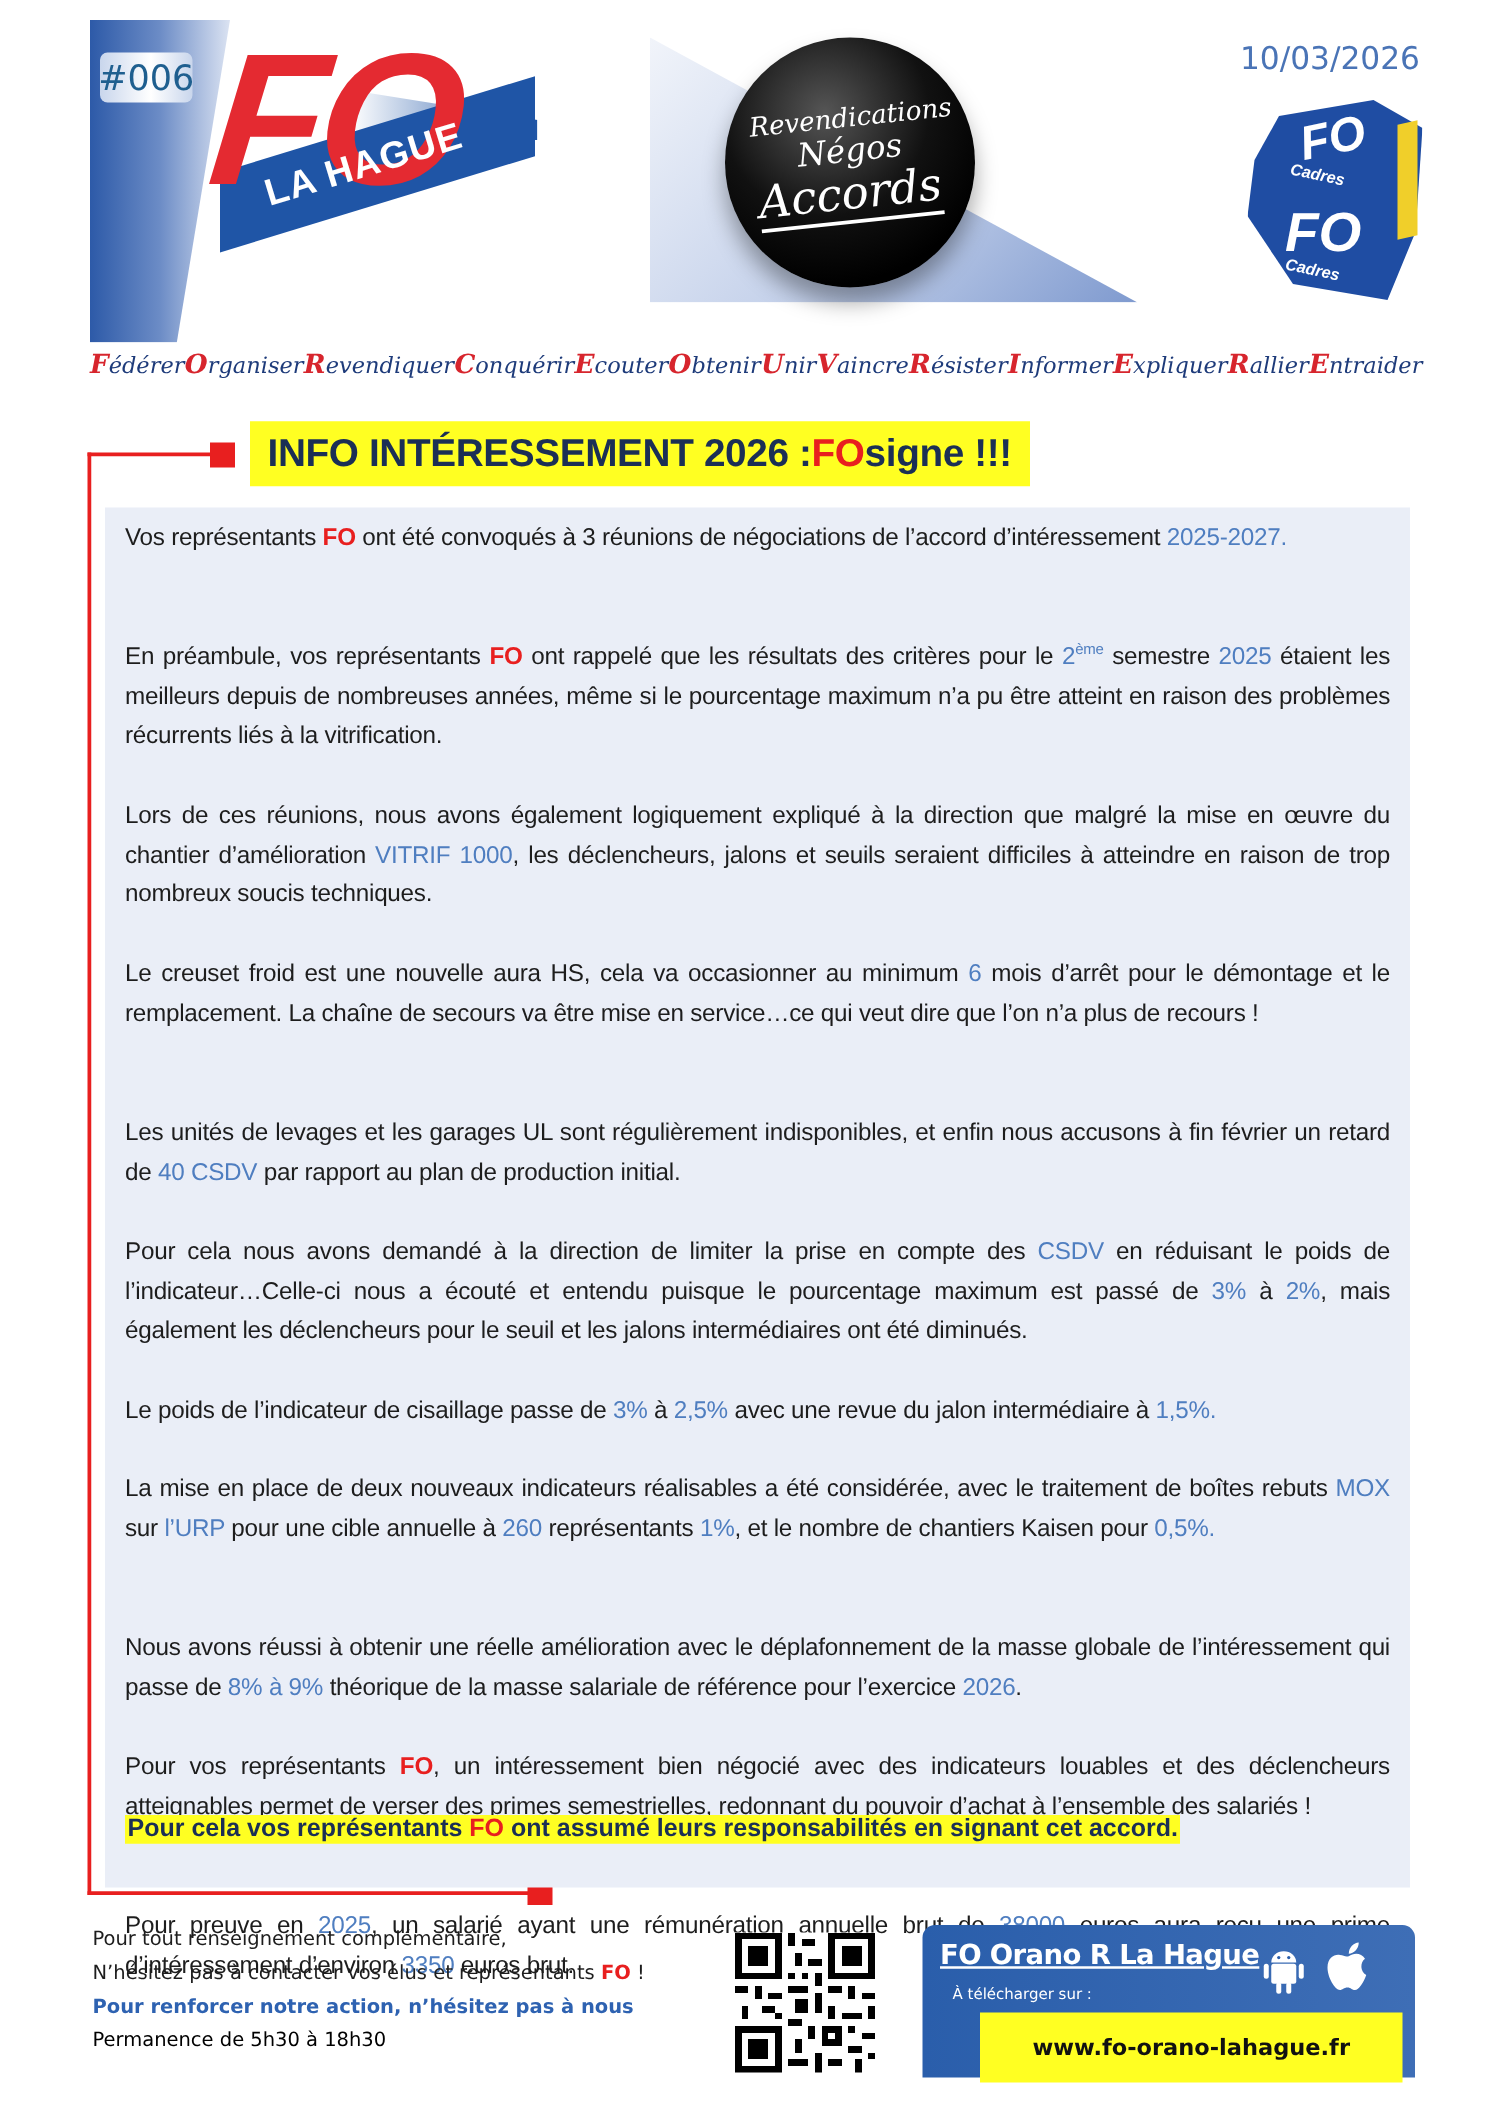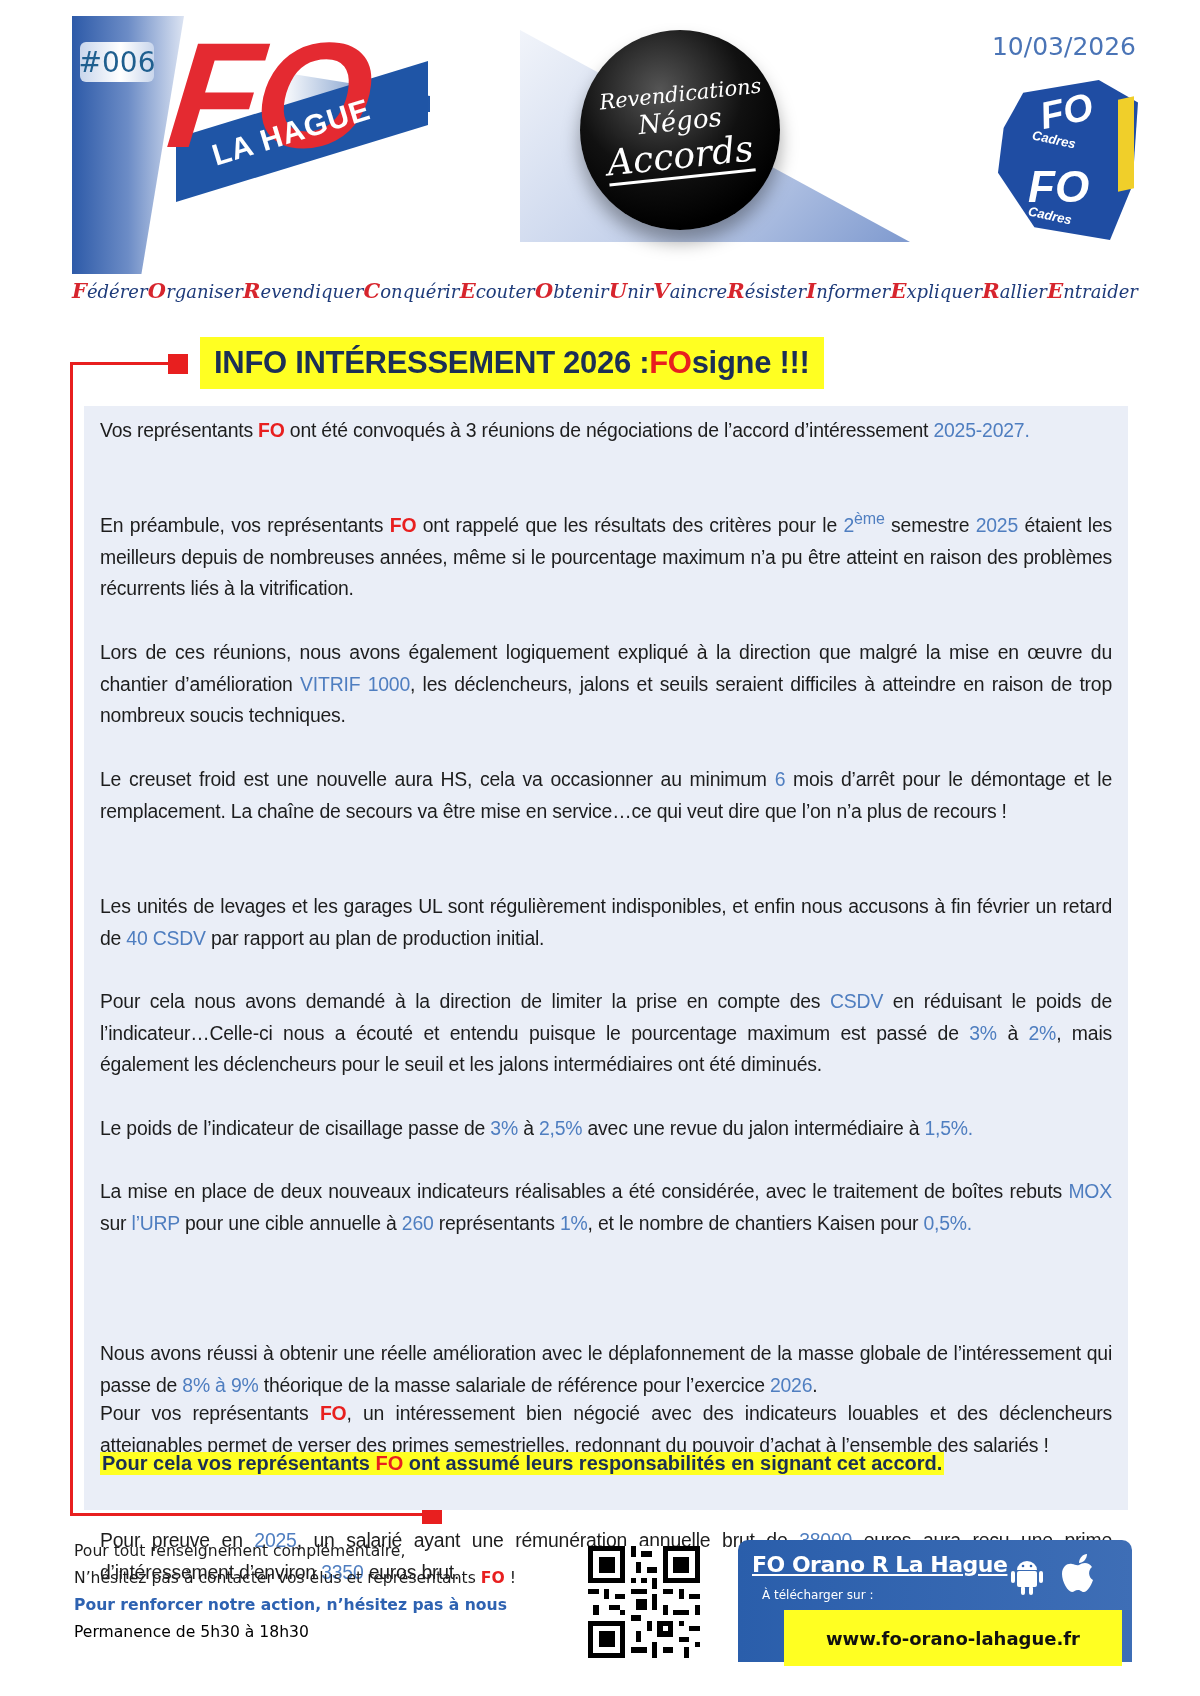--- a/index.html
+++ b/index.html
@@ -57,21 +57,21 @@
   .title { position: absolute; left: 200px; top: 337px; height: 52px; padding: 0 14px; background: #ffff22;
     display: flex; align-items: center; font-size: 31px; font-weight: 700; color: #1b2f55; letter-spacing: -0.3px; }
   .title .fo { color: #e81f1f; }
 
   
   .content { position: absolute; left: 84px; top: 406px; width: 1044px; height: 1104px; background: #eaeef7; }
   .para { position: absolute; left: 16px; width: 1012px; font-size: 19.4px; line-height: 31.5px; color: #1d1d1d; text-align: justify;
     font-family: "Liberation Sans", sans-serif; letter-spacing: -0.2px; }
   .para .fo { color: #e81f1f; font-weight: 700; }
   .para .hl { color: #4f7ec0; }
-  .para sup { font-size: 16px; vertical-align: 8px; line-height: 0; }
+  .para sup { font-size: 12px; vertical-align: 8px; line-height: 0; }
   .closing { position: absolute; left: 16px; top: 1032px; font-size: 20px; font-weight: 700; color: #1b2f55; background: #ffff22; padding: 0 2px; }
   .closing .fo { color: #e81f1f; }
 
   
   .foot-text { position: absolute; left: 74px; top: 1538px; font-family: "DejaVu Sans", sans-serif; font-size: 15.6px; line-height: 27px; color: #1d1d1d; }
   .foot-text .fo { color: #e81f1f; font-weight: 700; }
   .foot-text .blue { color: #2e62b1; font-weight: 700; }
   .foot-text .red-b { color: #000000; font-weight: 400; }
   .foot-text sup { font-size: 9px; vertical-align: 6px; line-height: 0; }
 
@@ -163,21 +163,21 @@
   </p>
   <p class="para" style="top:561px;">
     <span>Pour cela nous avons demandé à la direction de limiter la prise en compte des </span><span class="hl">CSDV</span><span> en réduisant le poids de l’indicateur…Celle-ci nous a écouté et entendu puisque le pourcentage maximum est passé de </span><span class="hl">3%</span><span> à </span><span class="hl">2%</span><span>, mais également les déclencheurs pour le seuil et les jalons intermédiaires ont été diminués.</span>
   </p>
   <p class="para" style="top:688px;">
     <span>Le poids de l’indicateur de cisaillage passe de </span><span class="hl">3%</span><span> à </span><span class="hl">2,5%</span><span> avec une revue du jalon intermédiaire à </span><span class="hl">1,5%.</span>
   </p>
   <p class="para" style="top:751px;">
     <span>La mise en place de deux nouveaux indicateurs réalisables a été considérée, avec le traitement de boîtes rebuts </span><span class="hl">MOX</span><span> sur </span><span class="hl">l’URP</span><span> pour une cible annuelle à </span><span class="hl">260</span><span> représentants </span><span class="hl">1%</span><span>, et le nombre de chantiers Kaisen pour </span><span class="hl">0,5%.</span>
   </p>
-  <p class="para" style="top:913px;">
+  <p class="para" style="top:878px;">
     <span>Nous avons réussi à obtenir une réelle amélioration avec le déplafonnement de la masse globale de l’intéressement qui passe de </span><span class="hl">8% à 9%</span><span> théorique de la masse salariale de référence pour l’exercice </span><span class="hl">2026</span><span>.</span>
   </p>
   <p class="para" style="top:973px;">
     <span>Pour vos représentants </span><span class="fo">FO</span><span>, un intéressement bien négocié avec des indicateurs louables et des déclencheurs atteignables permet de verser des primes semestrielles, redonnant du pouvoir d’achat à l’ensemble des salariés !</span>
   </p>
   <p class="para" style="top:1100px;">
     <span>Pour preuve en </span><span class="hl">2025</span><span>, un salarié ayant une rémunération annuelle brut de </span><span class="hl">38000</span><span> euros aura reçu une prime d’intéressement d’environ </span><span class="hl">3350</span><span> euros brut.</span>
   </p>
 </div>
 

